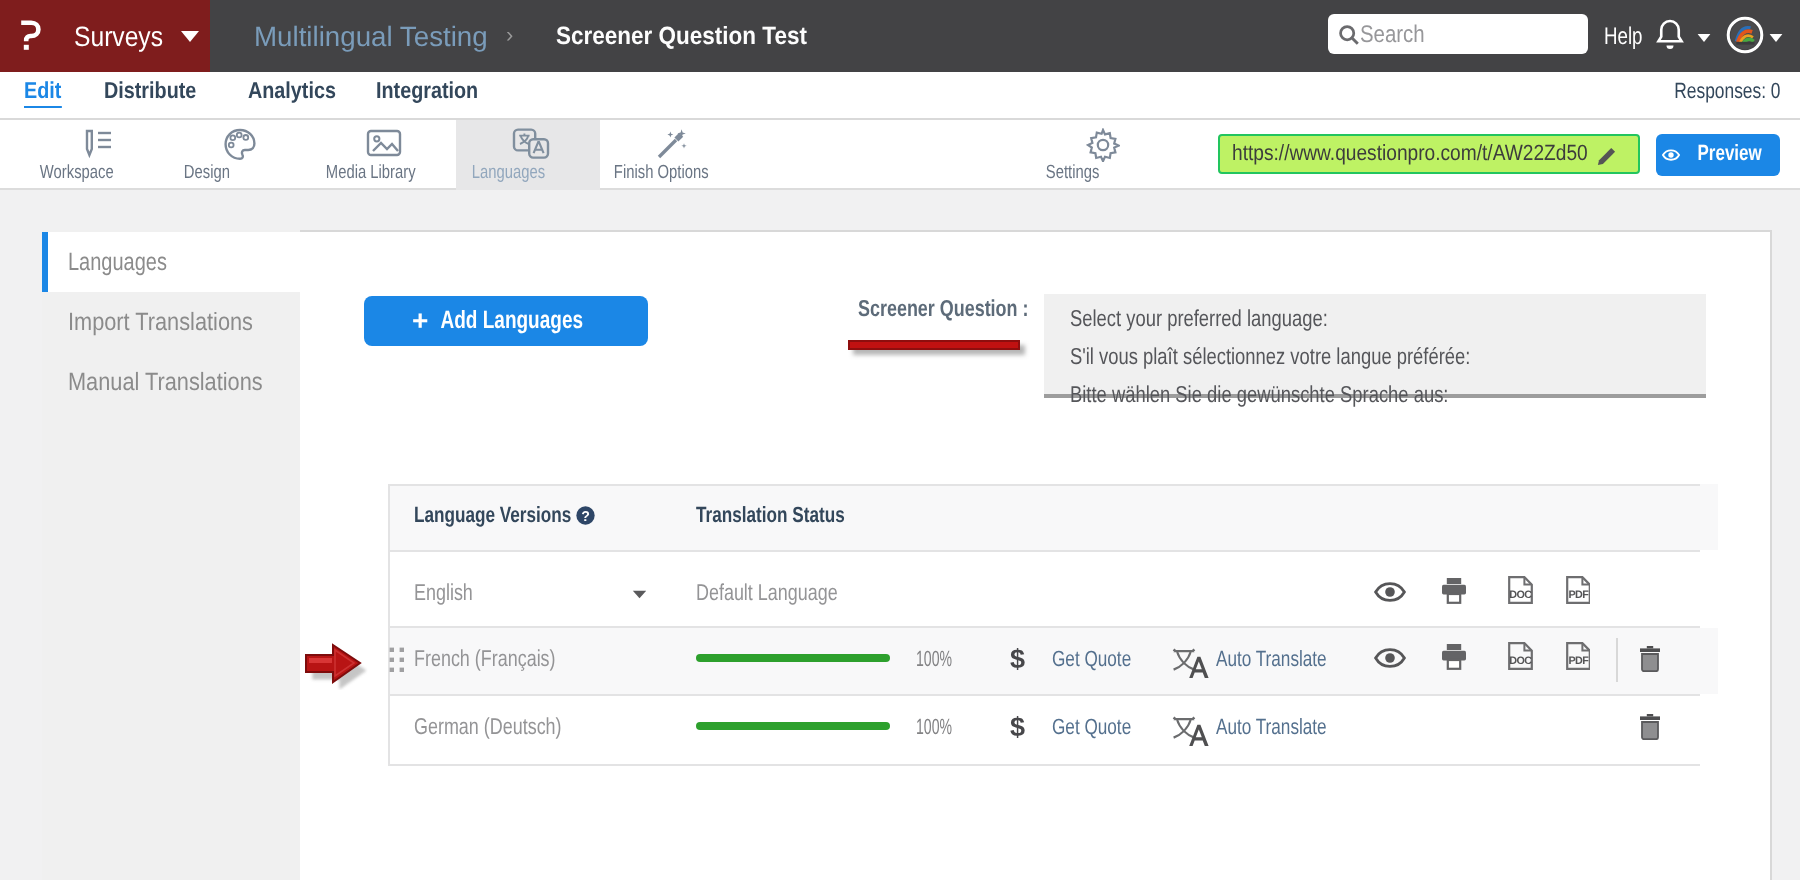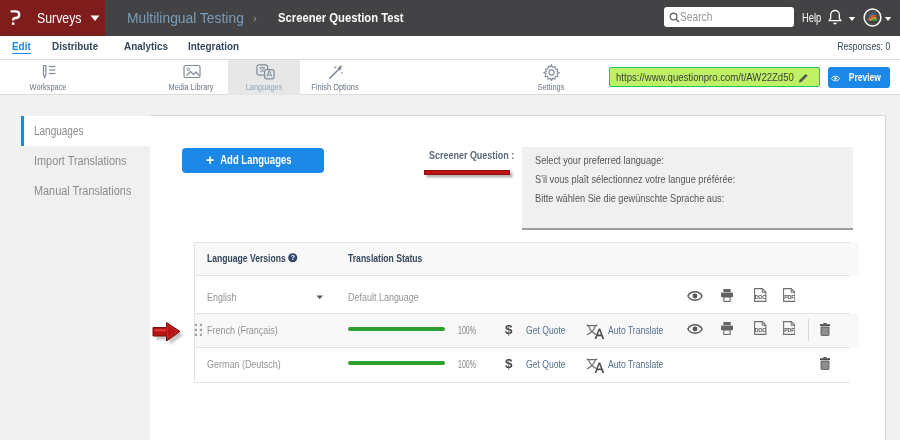--- a/index.html
+++ b/index.html
@@ -19,21 +19,21 @@
 .searchbox { position:absolute; left:664px; top:7px; width:130px; height:20px; background:#fff; border-radius:3px; }
 .searchbox span { position:absolute; left:16px; top:0; line-height:20px; font-size:12px; color:#97979a; transform:scaleX(.85); transform-origin:0 50%; }
 .helptx { position:absolute; left:801.5px; top:0; height:36px; line-height:36px; color:#fff; font-size:12px; transform:scaleX(.78); transform-origin:0 50%; }
 
 .tabs { position:absolute; left:0; top:36px; width:900px; height:24px; background:#fff; border-bottom:1px solid #d9d9d9; }
 .tab { position:absolute; top:0; height:18px; line-height:20px; font-size:11.5px; color:#33475b; font-weight:bold; transform:scaleX(.86); transform-origin:0 50%; }
 .tab.edit { color:#1b87e6; border-bottom:1.5px solid #1b87e6; }
 .resp { position:absolute; right:10px; top:0; height:24px; line-height:21px; font-size:11px; color:#33475b; transform:scaleX(.79); transform-origin:100% 50%; }
 
 .toolbar { position:absolute; left:0; top:60px; width:900px; height:35px; background:#fff; border-bottom:1px solid #dcdcdc; }
-.titem { position:absolute; top:0; height:35px; text-align:center; color:#5d6b79; }
+.titem { position:absolute; top:0; height:35px; text-align:left; color:#5d6b79; }
 .titem .lbl { position:absolute; left:0; right:0; top:21px; font-size:9.5px; color:#6a7584; transform:scaleX(.78); transform-origin:50% 0; }
 .titem svg { position:absolute; top:4px; left:50%; margin-left:-8px; }
 .titem.sel { background:#e7e7e8; }
 .urlbox { position:absolute; left:609px; top:7px; width:210.5px; height:20px; background:#bef264; border:1px solid #22c55e; border-radius:2px; }
 .urlbox span { position:absolute; left:6px; top:0; line-height:18px; font-size:11px; color:#3c3c3c; transform:scaleX(.87); transform-origin:0 50%; white-space:nowrap; }
 .previewbtn { position:absolute; left:827.5px; top:6.5px; width:62.5px; height:21px; background:#1b87e6; border-radius:3px;
   color:#fff; font-size:11px; font-weight:bold; text-align:center; line-height:21px; }
 .previewbtn span { display:inline-block; transform:scaleX(.77); transform-origin:50% 50%; }
 
 .main { position:absolute; left:0; top:95px; width:900px; height:345px; background:#f1f1f2; }
@@ -44,21 +44,21 @@
 .sidebar { position:absolute; left:21px; top:20px; width:129px; height:325px; background:#f0f0f0; }
 .dollar { position:absolute; font-size:13.5px; font-weight:bold; color:#47474a; }
 .sitem.active { background:#fff; border-left:3px solid #1b87e6; color:#8b8b8b; padding-left:10px; }
 .addbtn { position:absolute; left:182px; top:53px; width:142px; height:25px; background:#1b87e6; border-radius:4px;
   color:#fff; font-size:12.5px; font-weight:bold; text-align:center; line-height:25px; }
 .addbtn i { font-style:normal; display:inline-block; transform:translateX(3px) scaleX(.76); transform-origin:50% 50%; }
 .addbtn .plus { position:absolute; left:24px; top:0; font-size:14px; font-weight:bold; }
 .screener { position:absolute; left:429px; top:54px; z-index:3; font-size:11.5px; font-weight:bold; color:#5d6b79; transform:scaleX(.78); transform-origin:0 0; }
 .redbar { position:absolute; left:424px; top:75px; z-index:3; width:86px; height:5px; background:#c01111; border:1px solid #8e0e0e;
   box-shadow:2.5px 2.5px 2px rgba(110,110,110,.5); }
-.graybox { position:absolute; left:522px; top:52px; width:331px; height:83px; background:#f0f0f0; border-bottom:2px solid #9d9d9d; }
+.graybox { position:absolute; left:522px; top:52px; width:331px; height:52px; background:#f0f0f0; border-bottom:2px solid #9d9d9d; }
 .graybox div { position:absolute; left:13px; font-size:11.5px; color:#55565a; transform:scaleX(.80); transform-origin:0 0; white-space:nowrap; }
 
 .tbl-line { position:absolute; left:194px; width:656px; height:1px; background:#e3e3e4; }
 .th { position:absolute; font-size:11px; font-weight:bold; color:#33475b; transform:scaleX(.78); transform-origin:0 0; white-space:nowrap; }
 .td { position:absolute; font-size:11.5px; color:#949496; transform:scaleX(.78); transform-origin:0 0; white-space:nowrap; }
 .link { color:#54708e; font-size:11px; }
 .pbar { position:absolute; width:97px; height:4.5px; border-radius:2px; background:#2da02d; }
 .pct { position:absolute; font-size:11px; color:#838385; transform:scaleX(.64); transform-origin:0 0; }
 </style>
 </head>
@@ -120,20 +120,30 @@
     <svg width="17" height="16" viewBox="0 0 17 16">
       <g stroke="#7e8a99" stroke-width="1.2" fill="none">
       <path d="M3.5 1.5 h2.4 v9 l-1.2 3 l-1.2 -3 z"></path>
       <line x1="9" y1="2.5" x2="15.5" y2="2.5"></line>
           <line x1="9" y1="6" x2="15.5" y2="6"></line>
           <line x1="9" y1="9.5" x2="15.5" y2="9.5"></line>
       </g>
     </svg>
     <div class="lbl">Workspace</div>
   </div>
+  <div class="titem" style="left:84px;width:72px;">
+    <svg width="16" height="17" viewBox="0 0 16 17">
+      <path d="M8 1 C3.9 1 0.8 4.1 0.8 8.1 C0.8 12.1 3.9 15.4 8 15.4 C9.3 15.4 9.8 14.3 9.2 13.3 C8.6 12.2 9.1 11 10.4 11 H12.1 C14.1 11 15.2 9.6 15.2 7.8 C15.2 4 12 1 8 1 z" fill="none" stroke="#7e8a99" stroke-width="1.2"></path>
+      <circle cx="4.4" cy="4.9" r="1.2" fill="none" stroke="#7e8a99" stroke-width="0.9"></circle>
+        <circle cx="7.6" cy="3.5" r="1.2" fill="none" stroke="#7e8a99" stroke-width="0.9"></circle>
+        <circle cx="10.9" cy="4.7" r="1.2" fill="none" stroke="#7e8a99" stroke-width="0.9"></circle>
+        <circle cx="3.6" cy="8.5" r="1.2" fill="none" stroke="#7e8a99" stroke-width="0.9"></circle>
+    </svg>
+    <div class="lbl">Design</div>
+  </div>
   <div class="titem" style="left:155px;width:72px;">
     <svg width="18" height="15" viewBox="0 0 18 15">
       <rect x="1" y="1.5" width="16" height="12" rx="1.5" fill="none" stroke="#7e8a99" stroke-width="1.2"></rect>
       <circle cx="5.4" cy="5.4" r="1.3" fill="none" stroke="#7e8a99" stroke-width="1"></circle>
       <path d="M3.5 11.5 l4 -4 l3 3 l2.5 -2.5 l3 3.5" fill="none" stroke="#7e8a99" stroke-width="1.2"></path>
     </svg>
     <div class="lbl">Media Library</div>
   </div>
   <div class="titem sel" style="left:228px;width:72px;">
     <svg width="19" height="16" viewBox="0 0 19 16">

